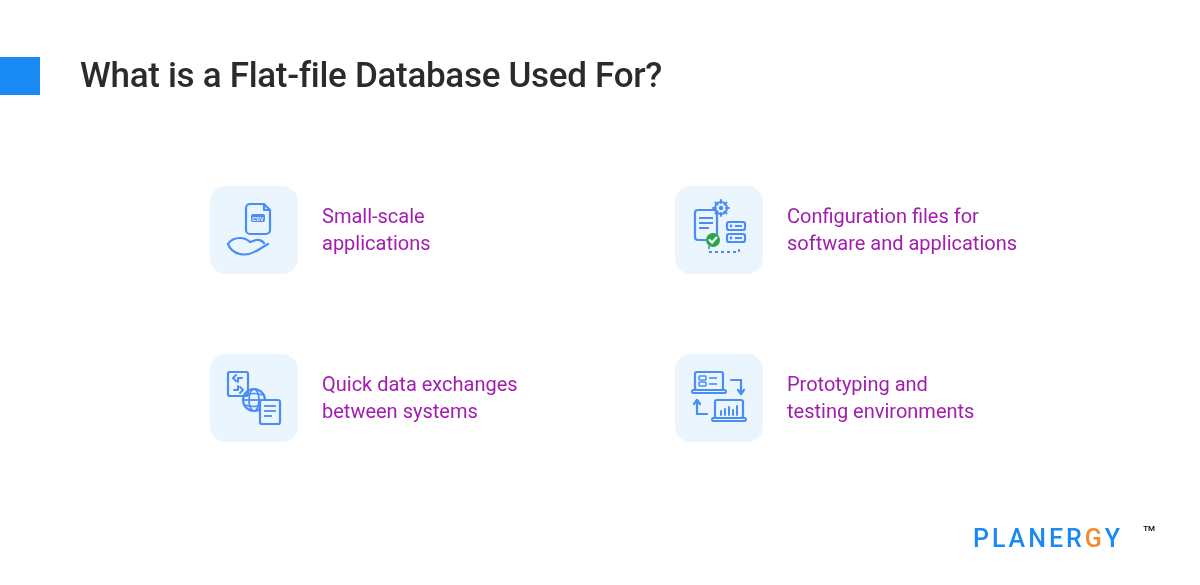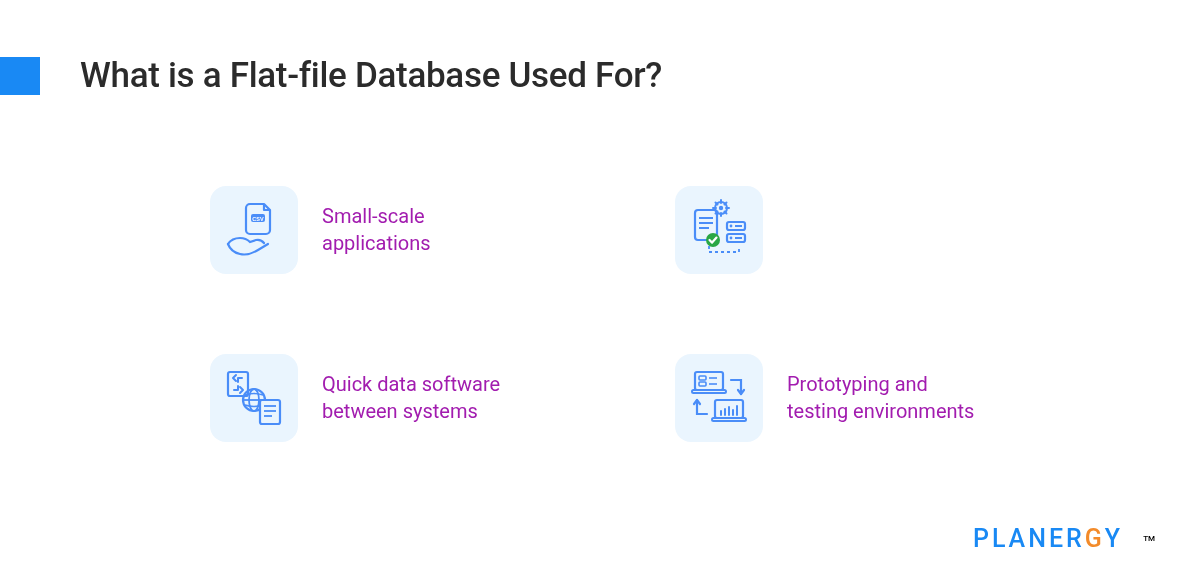--- a/index.html
+++ b/index.html
@@ -64,21 +64,21 @@
       white-space: pre-line;
     }
     .footer-logo {
       position: absolute;
       right: 45px;
       bottom: 32px;
       font-size: 25px;
       font-weight: 500;
       letter-spacing: 3px;
       display: flex;
-      align-items: center;
+      align-items: flex-start;
     }
     .footer-logo .tm {
       font-size: 8px;
       margin-left: 20px;
       letter-spacing: 0;
     }
   </style>
 </head>
 <body>
 
@@ -118,41 +118,43 @@
         <path d="M22.5 42 l2.6 2.6 l4.4 -5" stroke="#ffffff" stroke-width="2.2" fill="none" stroke-linecap="round" stroke-linejoin="round"></path>
         <rect x="40" y="24" width="18" height="8" rx="2" stroke="var(--stroke)" stroke-width="2.2"></rect>
         <circle cx="44" cy="28" r="1.4" fill="var(--stroke)"></circle>
         <line x1="48" y1="28" x2="55" y2="28" stroke="var(--stroke)" stroke-width="2"></line>
         <rect x="40" y="36" width="18" height="8" rx="2" stroke="var(--stroke)" stroke-width="2.2"></rect>
         <circle cx="44" cy="40" r="1.4" fill="var(--stroke)"></circle>
         <line x1="48" y1="40" x2="55" y2="40" stroke="var(--stroke)" stroke-width="2"></line>
         <path d="M22 48 v6 h30 v-6" stroke="var(--stroke)" stroke-width="1.8" stroke-dasharray="3 3" fill="none"></path>
       </svg>
     </div>
+    <div class="item-label">Configuration files for
+software and applications</div>
   </div>
 
   <div class="item">
     <div class="icon-tile" style="background:#eaf5fe;--stroke:#4a8df8;--accent:#2aa745">
       <svg viewBox="0 0 64 64" fill="none">
         <rect x="6" y="6" width="20" height="24" rx="2" stroke="var(--stroke)" stroke-width="2.2"></rect>
         <path d="M20 12 l-4 0 M16 12 l0 4 M12 24 l4 0 M16 24 l0 -4" stroke="var(--stroke)" stroke-width="2" stroke-linecap="round"></path>
         <path d="M14 9 l-3 3 l3 3" stroke="var(--stroke)" stroke-width="2" fill="none" stroke-linecap="round" stroke-linejoin="round"></path>
         <path d="M18 27 l3 -3 l-3 -3" stroke="var(--stroke)" stroke-width="2" fill="none" stroke-linecap="round" stroke-linejoin="round"></path>
         <circle cx="32" cy="34" r="11" stroke="var(--stroke)" stroke-width="2.2"></circle>
         <ellipse cx="32" cy="34" rx="5" ry="11" stroke="var(--stroke)" stroke-width="1.8" fill="none"></ellipse>
         <line x1="21" y1="34" x2="43" y2="34" stroke="var(--stroke)" stroke-width="1.8"></line>
         <path d="M23 29 q9 -3 18 0" stroke="var(--stroke)" stroke-width="1.6" fill="none"></path>
         <path d="M23 39 q9 3 18 0" stroke="var(--stroke)" stroke-width="1.6" fill="none"></path>
         <rect x="38" y="34" width="20" height="24" rx="2" stroke="var(--stroke)" stroke-width="2.2" fill="#eaf5fe"></rect>
         <line x1="42" y1="40" x2="54" y2="40" stroke="var(--stroke)" stroke-width="1.8"></line>
         <line x1="42" y1="45" x2="54" y2="45" stroke="var(--stroke)" stroke-width="1.8"></line>
         <line x1="42" y1="50" x2="50" y2="50" stroke="var(--stroke)" stroke-width="1.8"></line>
       </svg>
     </div>
-    <div class="item-label">Quick data software
+    <div class="item-label">Quick data exchanges
 between systems</div>
   </div>
 
   <div class="item">
     <div class="icon-tile" style="background:#eaf5fe;--stroke:#4a8df8;--accent:#2aa745">
       <svg viewBox="0 0 64 64" fill="none">
         <rect x="8" y="6" width="28" height="18" rx="2" stroke="var(--stroke)" stroke-width="2.2"></rect>
         <rect x="5" y="24" width="34" height="3" rx="1.5" stroke="var(--stroke)" stroke-width="2"></rect>
         <rect x="12" y="10" width="7" height="4" rx="1" stroke="var(--stroke)" stroke-width="1.6"></rect>
         <line x1="22" y1="12" x2="30" y2="12" stroke="var(--stroke)" stroke-width="1.6"></line>

